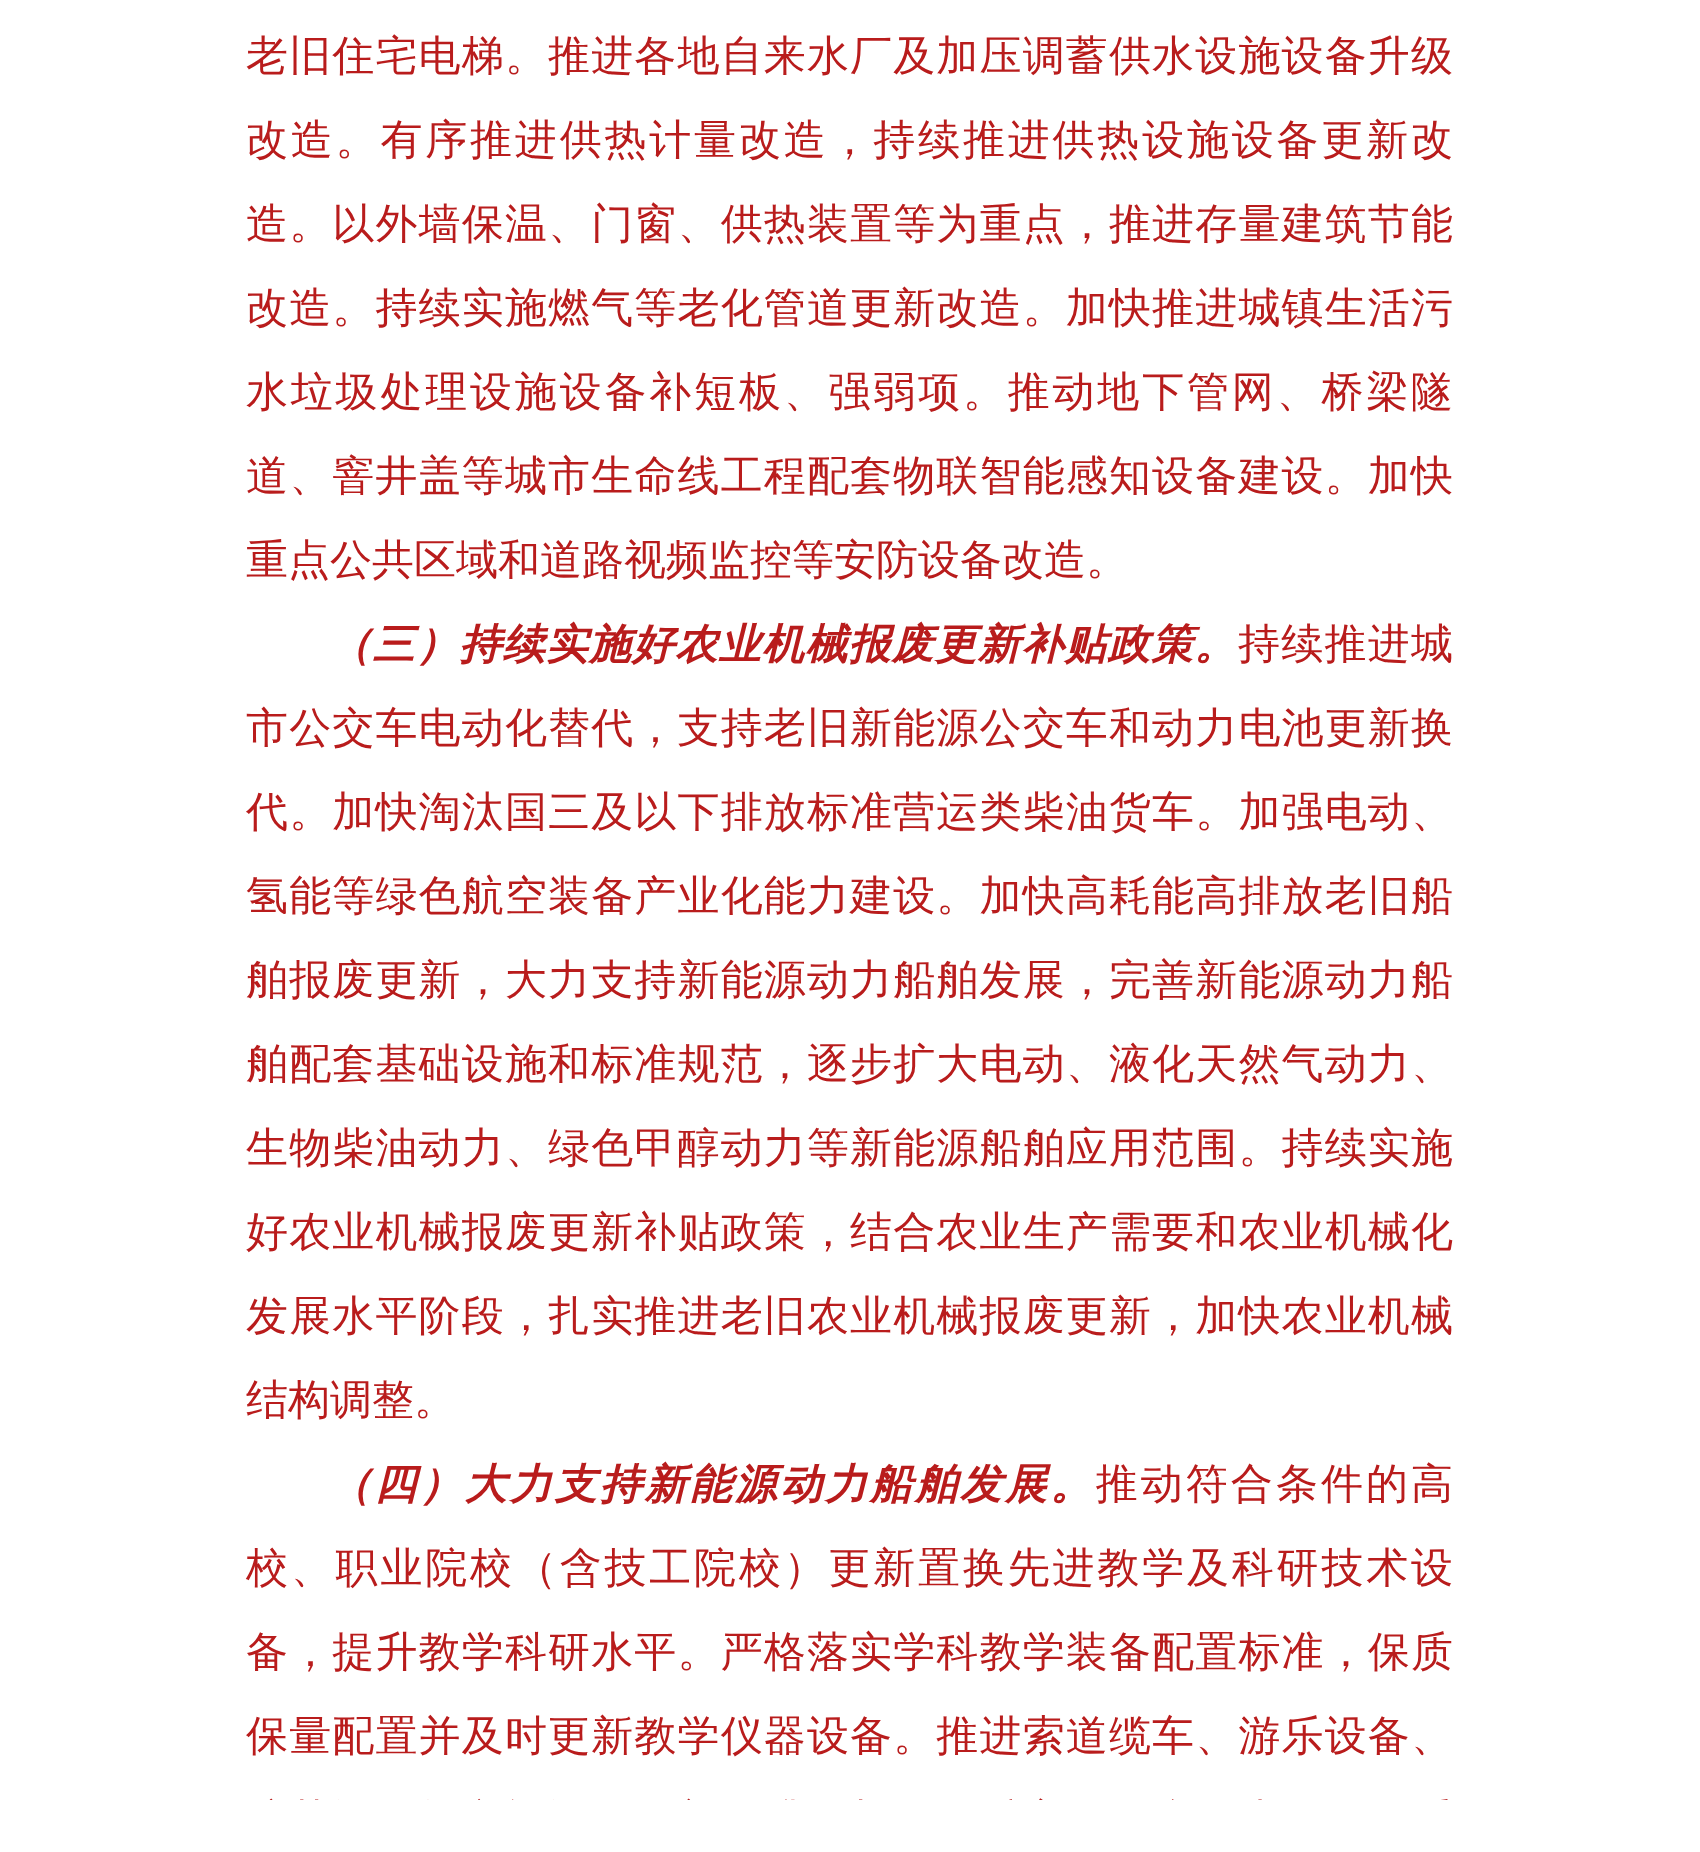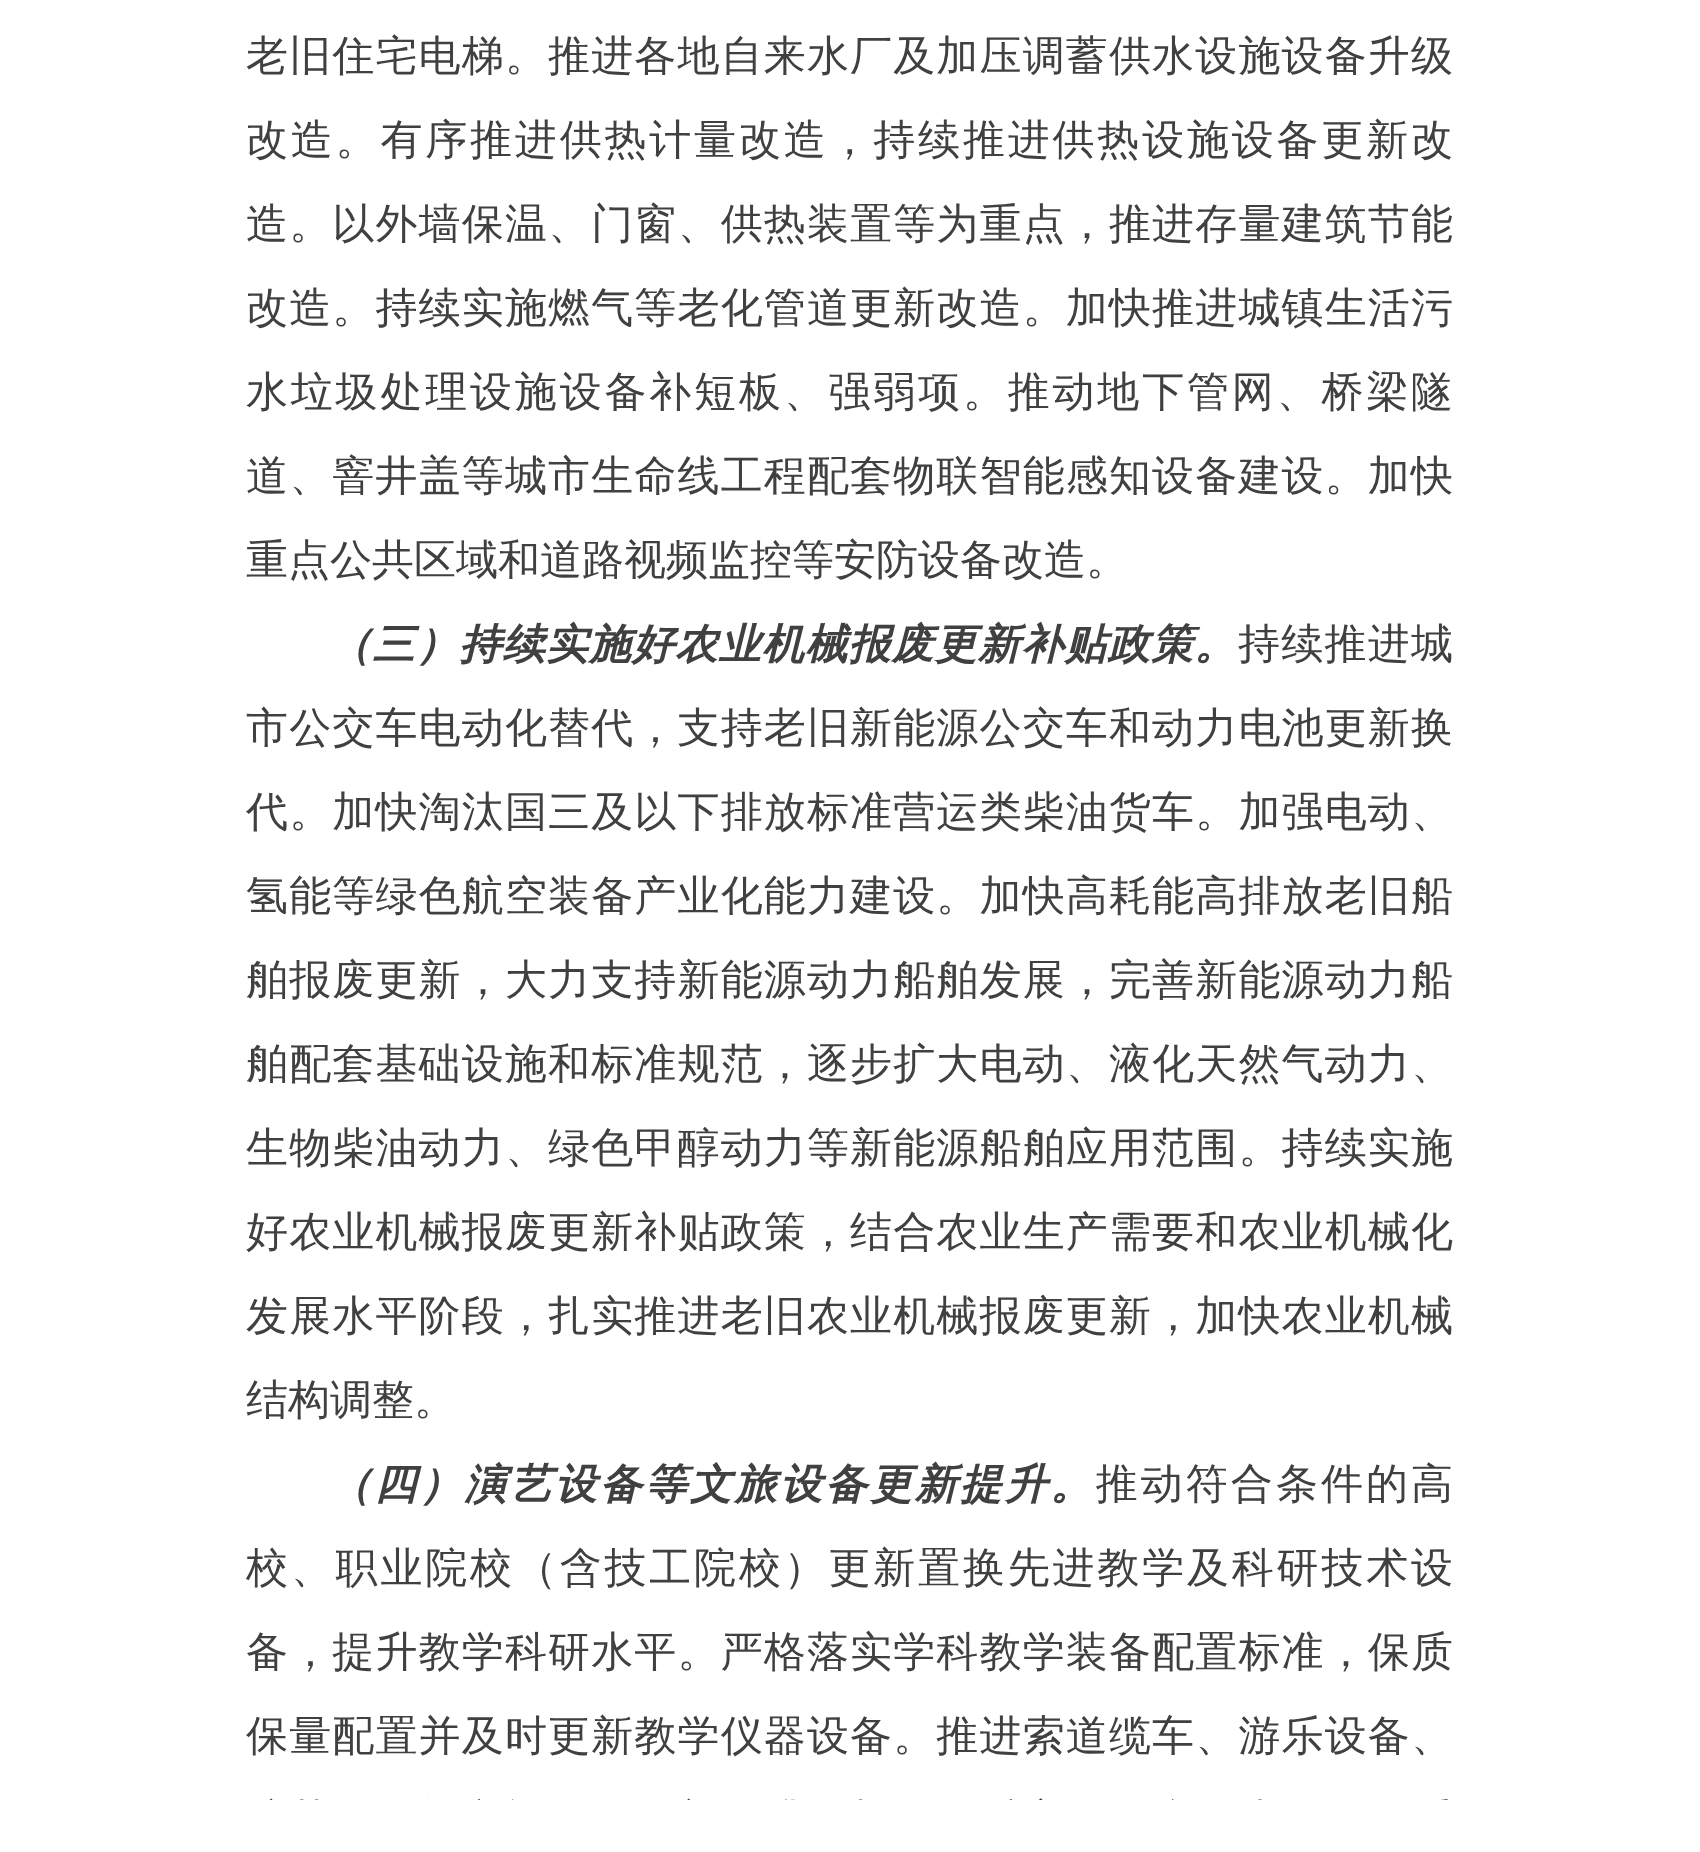--- a/index.html
+++ b/index.html
@@ -11,21 +11,21 @@
     position: relative;
     width: 1700px;
     height: 1800px;
     background: #ffffff;
     box-sizing: border-box;
     padding: 14px 247px 0 246px;
     overflow: hidden;
     font-family: "Liberation Serif", "DejaVu Serif", serif;
     font-size: 42px;
     line-height: 84px;
-    color: #404040;
+    color: #b91c1c;
     letter-spacing: 0;
   }
   .para {
     margin: 0;
     padding: 0;
     text-align: justify;
     word-break: break-all;
   }
   .para.indented {
     text-indent: 2em;
@@ -37,15 +37,15 @@
 </style>
 </head>
 <body>
 
 <div class="page">
 
   <p class="para"><span>老旧住宅电梯。推进各地自来水厂及加压调蓄供水设施设备升级改造。有序推进供热计量改造，持续推进供热设施设备更新改造。以外墙保温、门窗、供热装置等为重点，推进存量建筑节能改造。持续实施燃气等老化管道更新改造。加快推进城镇生活污水垃圾处理设施设备补短板、强弱项。推动地下管网、桥梁隧道、窨井盖等城市生命线工程配套物联智能感知设备建设。加快重点公共区域和道路视频监控等安防设备改造。</span></p>
 
   <p class="para indented"><span class="section-heading">（三）持续实施好农业机械报废更新补贴政策。</span><span>持续推进城市公交车电动化替代，支持老旧新能源公交车和动力电池更新换代。加快淘汰国三及以下排放标准营运类柴油货车。加强电动、氢能等绿色航空装备产业化能力建设。加快高耗能高排放老旧船舶报废更新，大力支持新能源动力船舶发展，完善新能源动力船舶配套基础设施和标准规范，逐步扩大电动、液化天然气动力、生物柴油动力、绿色甲醇动力等新能源船舶应用范围。持续实施好农业机械报废更新补贴政策，结合农业生产需要和农业机械化发展水平阶段，扎实推进老旧农业机械报废更新，加快农业机械结构调整。</span></p>
 
-  <p class="para indented"><span class="section-heading">（四）演艺设备等文旅设备更新提升。</span><span>推动符合条件的高校、职业院校（含技工院校）更新置换先进教学及科研技术设备，提升教学科研水平。严格落实学科教学装备配置标准，保质保量配置并及时更新教学仪器设备。推进索道缆车、游乐设备、演艺设备等文旅设备更新提升。加强优质高效医疗卫生服务体系建设，推进医疗卫</span></p>
+  <p class="para indented"><span class="section-heading">（四）大力支持新能源动力船舶发展。</span><span>推动符合条件的高校、职业院校（含技工院校）更新置换先进教学及科研技术设备，提升教学科研水平。严格落实学科教学装备配置标准，保质保量配置并及时更新教学仪器设备。推进索道缆车、游乐设备、演艺设备等文旅设备更新提升。加强优质高效医疗卫生服务体系建设，推进医疗卫</span></p>
 
 </div>
 
 </body></html>

